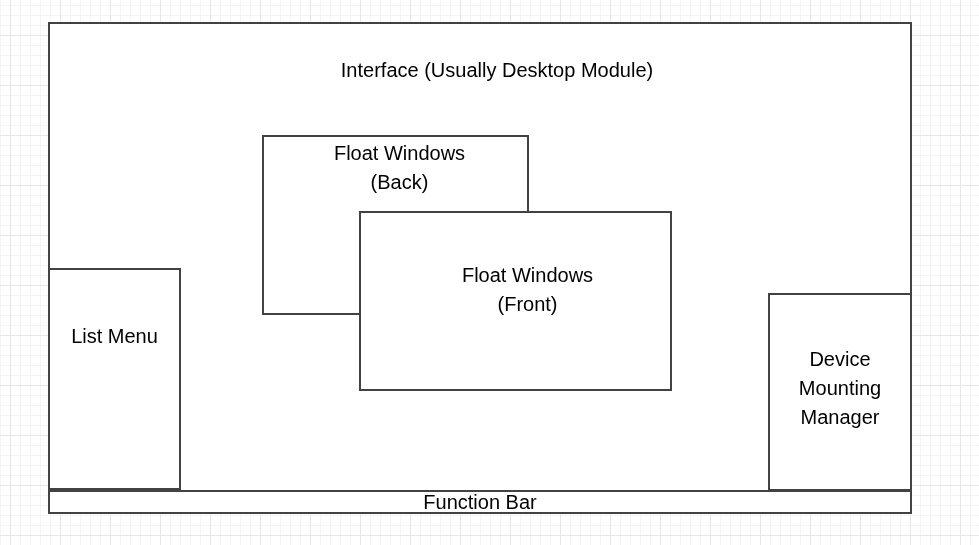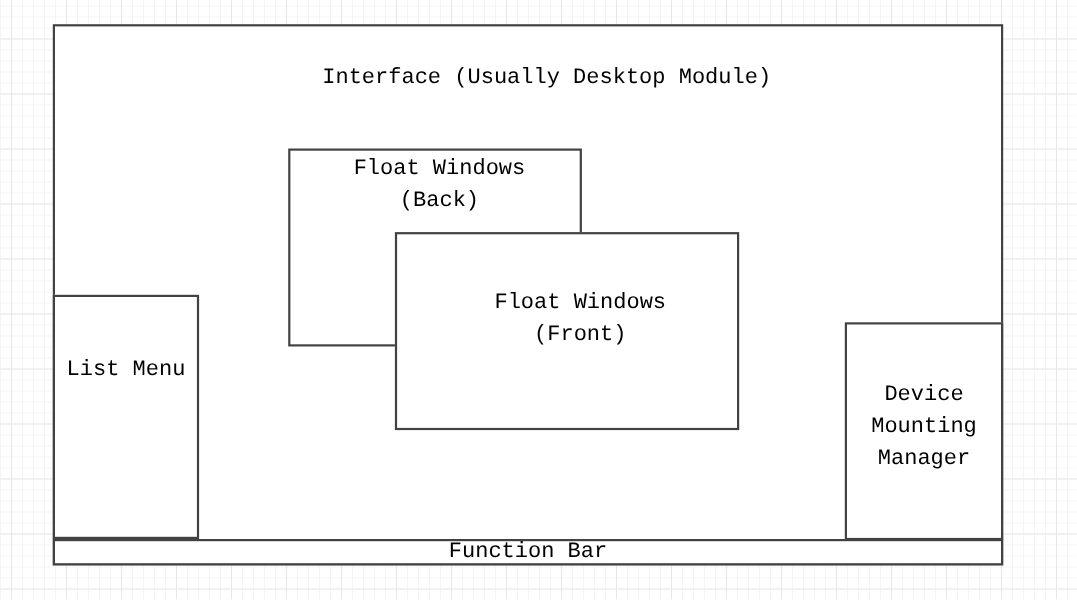--- a/index.html
+++ b/index.html
@@ -14,21 +14,21 @@
     overflow: hidden;
     background-color: #ffffff;
     
     background-image:
       linear-gradient(#e7e7e7 1px, transparent 1px),
       linear-gradient(90deg, #e7e7e7 1px, transparent 1px),
       linear-gradient(#f4f4f4 1px, transparent 1px),
       linear-gradient(90deg, #f4f4f4 1px, transparent 1px);
     background-size: 50px 50px, 50px 50px, 10px 10px, 10px 10px;
     background-position: 0 35px, 10px 0, 0 5px, 0 0;
-    font-family: Liberation Mono, monospace;
+    font-family: Liberation Sans, sans-serif;
   }
   .box {
     position: absolute;
     box-sizing: border-box;
     background: #ffffff;
     border: 2px solid #424242;
   }
   .label {
     font-size: 20px;
     line-height: 29px;

